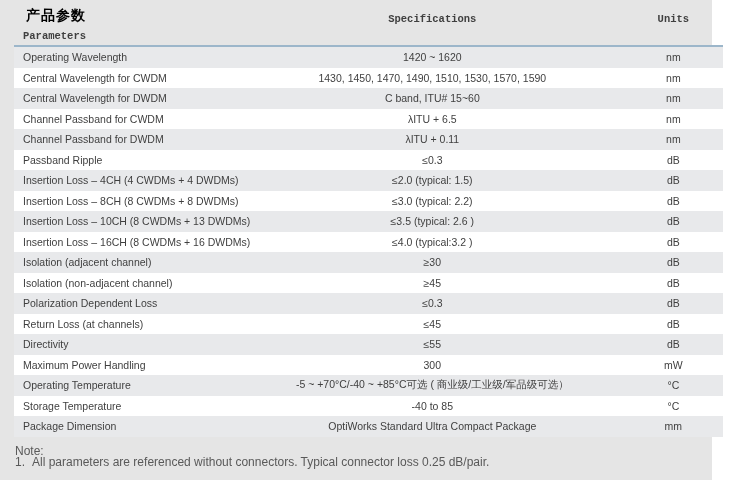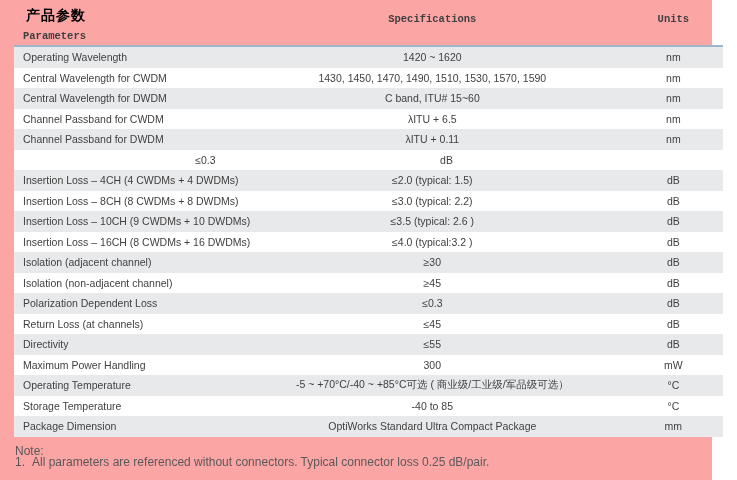--- a/index.html
+++ b/index.html
@@ -3,21 +3,21 @@
 <meta charset="utf-8">
 <style>
   html, body { margin: 0; padding: 0; }
   body {
     width: 737px; height: 480px;
     background: #ffffff;
     font-family: "Liberation Sans", "DejaVu Sans", sans-serif;
     color: #3f3f3f;
     overflow: hidden;
   }
-  .page { position: relative; width: 712px; height: 480px; background: #fca5a5; }
+  .page { position: relative; width: 712px; height: 480px; background: #e5e5e5; }
 
   .doc-title {
     position: absolute; left: 26px; top: 7px;
     font-size: 14px; font-weight: bold; color: #000000;
     letter-spacing: 1px;
   }
 
   .spec-table {
     position: absolute; left: 14px; top: 25px; width: 709px;
     font-size: 10.5px;
@@ -82,35 +82,36 @@
       <div class="c-param">Channel Passband for CWDM</div>
       <div class="c-spec">λITU + 6.5</div>
       <div class="c-unit">nm</div>
     </div>
         <div class="t-row shaded">
       <div class="c-param">Channel Passband for DWDM</div>
       <div class="c-spec">λITU + 0.11</div>
       <div class="c-unit">nm</div>
     </div>
         <div class="t-row">
+      <div class="c-param">Passband Ripple</div>
       <div class="c-spec">≤0.3</div>
       <div class="c-unit">dB</div>
     </div>
         <div class="t-row shaded">
       <div class="c-param">Insertion Loss – 4CH (4 CWDMs + 4 DWDMs)</div>
       <div class="c-spec">≤2.0 (typical: 1.5)</div>
       <div class="c-unit">dB</div>
     </div>
         <div class="t-row">
       <div class="c-param">Insertion Loss – 8CH (8 CWDMs + 8 DWDMs)</div>
       <div class="c-spec">≤3.0 (typical: 2.2)</div>
       <div class="c-unit">dB</div>
     </div>
         <div class="t-row shaded">
-      <div class="c-param">Insertion Loss – 10CH (9 CWDMs + 10 DWDMs)</div>
+      <div class="c-param">Insertion Loss – 10CH (8 CWDMs + 13 DWDMs)</div>
       <div class="c-spec">≤3.5 (typical: 2.6 )</div>
       <div class="c-unit">dB</div>
     </div>
         <div class="t-row">
       <div class="c-param">Insertion Loss – 16CH (8 CWDMs + 16 DWDMs)</div>
       <div class="c-spec">≤4.0 (typical:3.2 )</div>
       <div class="c-unit">dB</div>
     </div>
         <div class="t-row shaded">
       <div class="c-param">Isolation (adjacent channel)</div>

